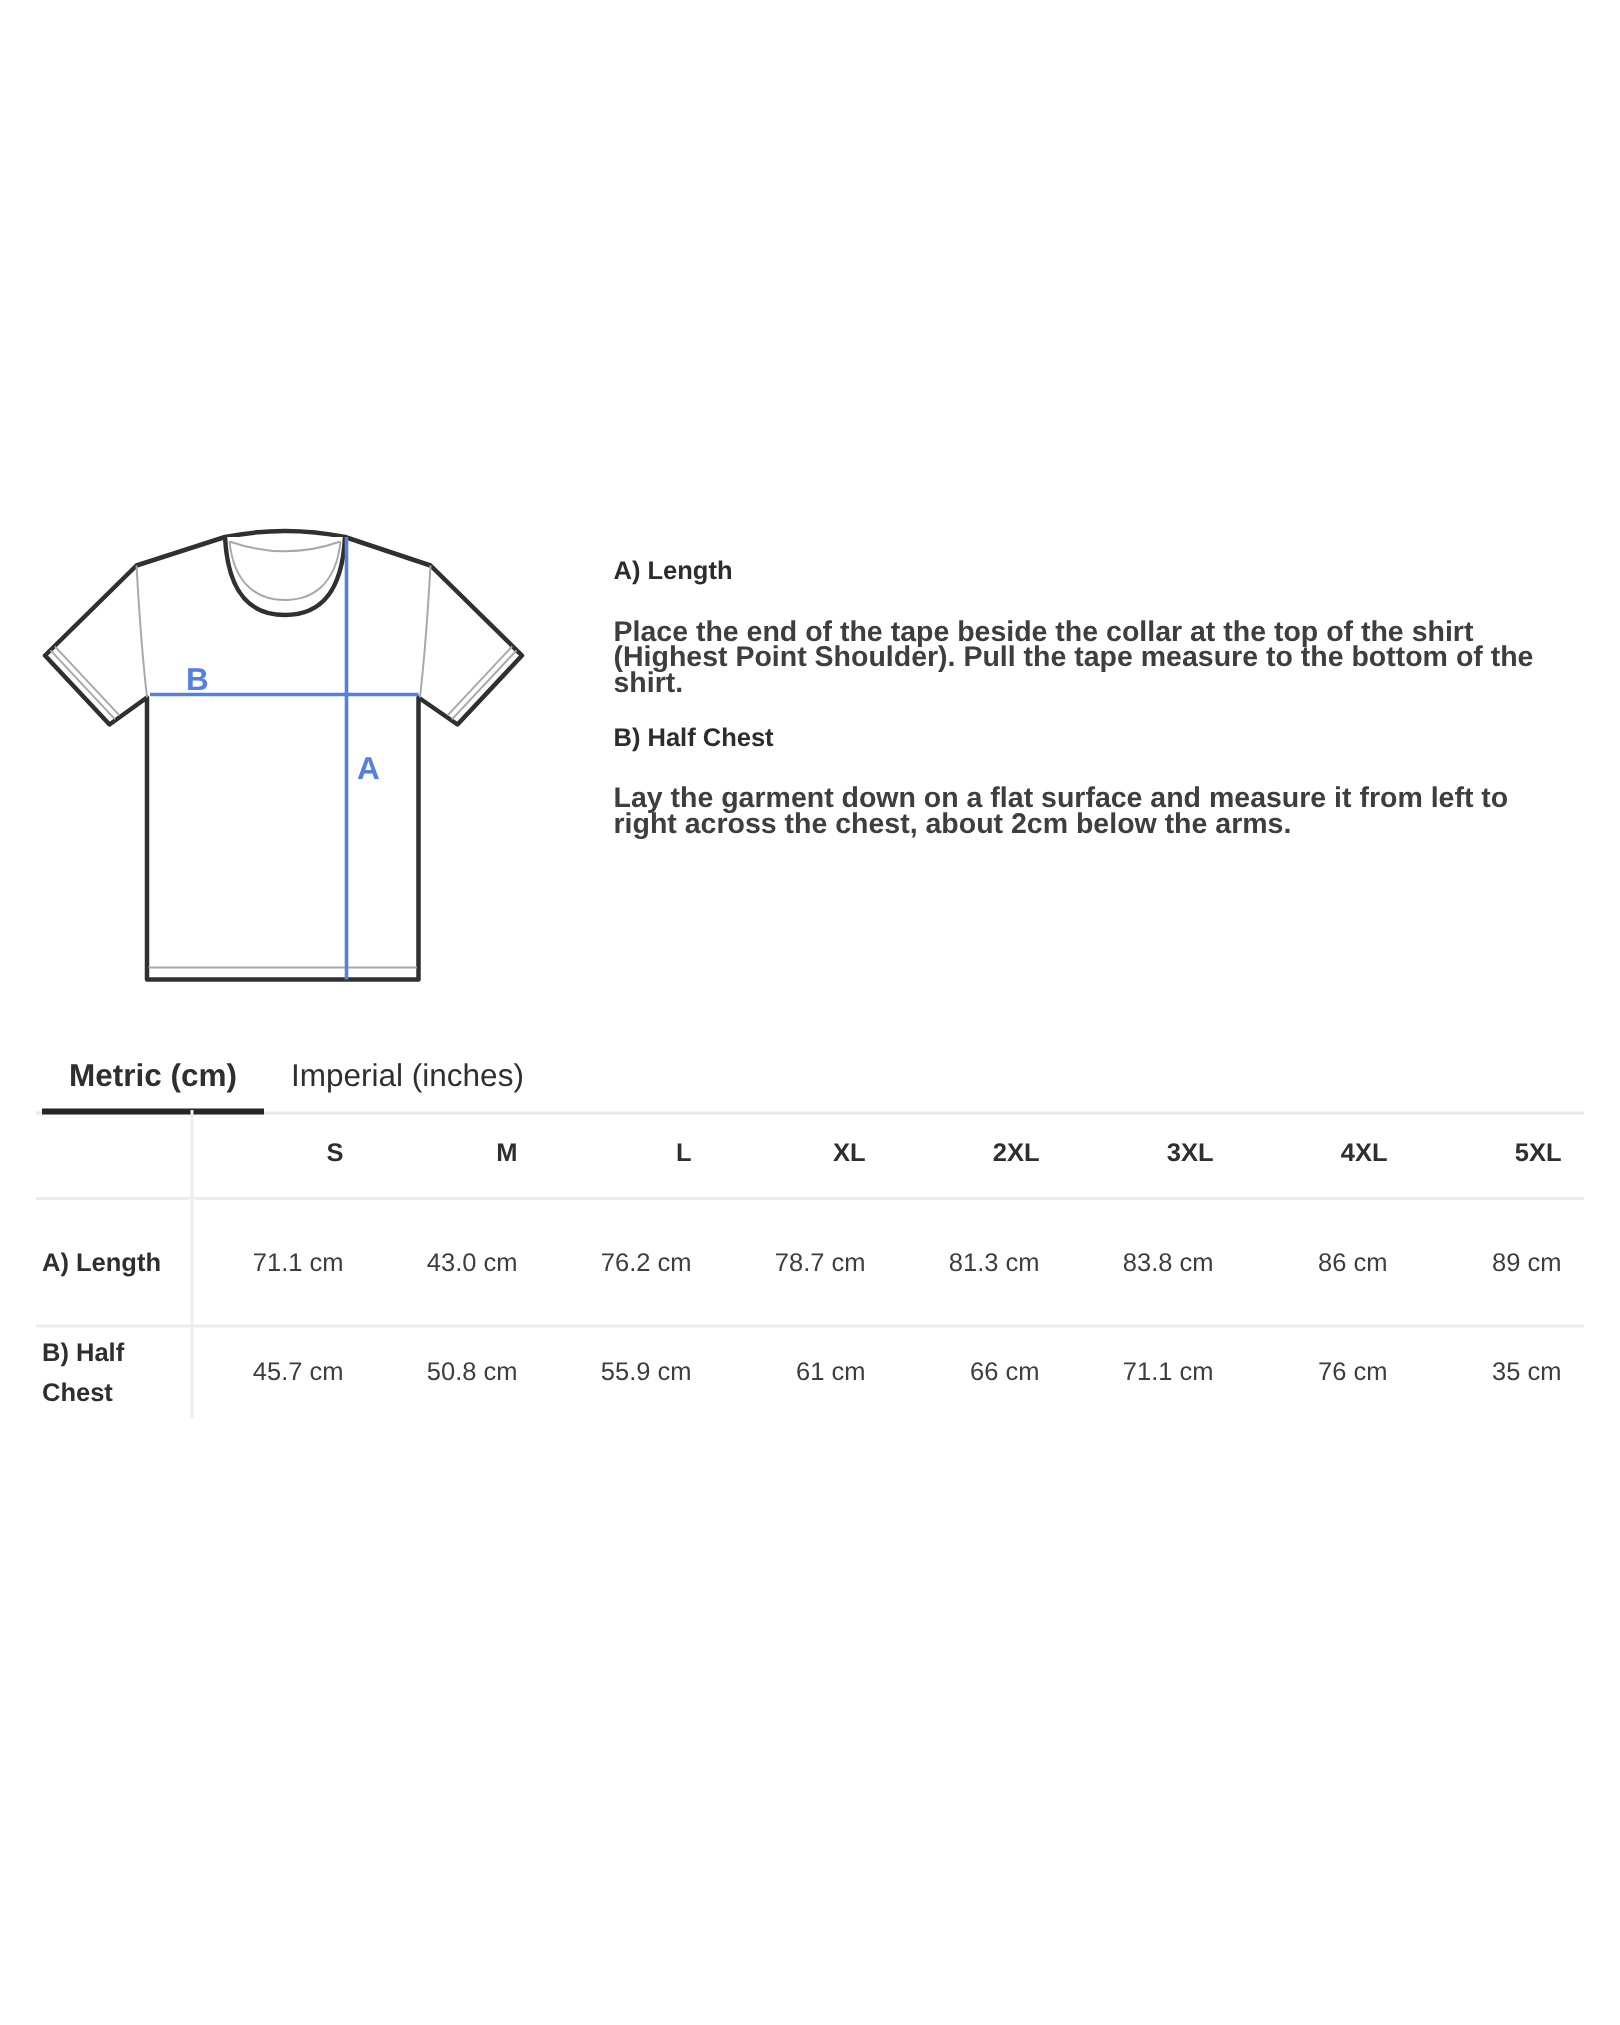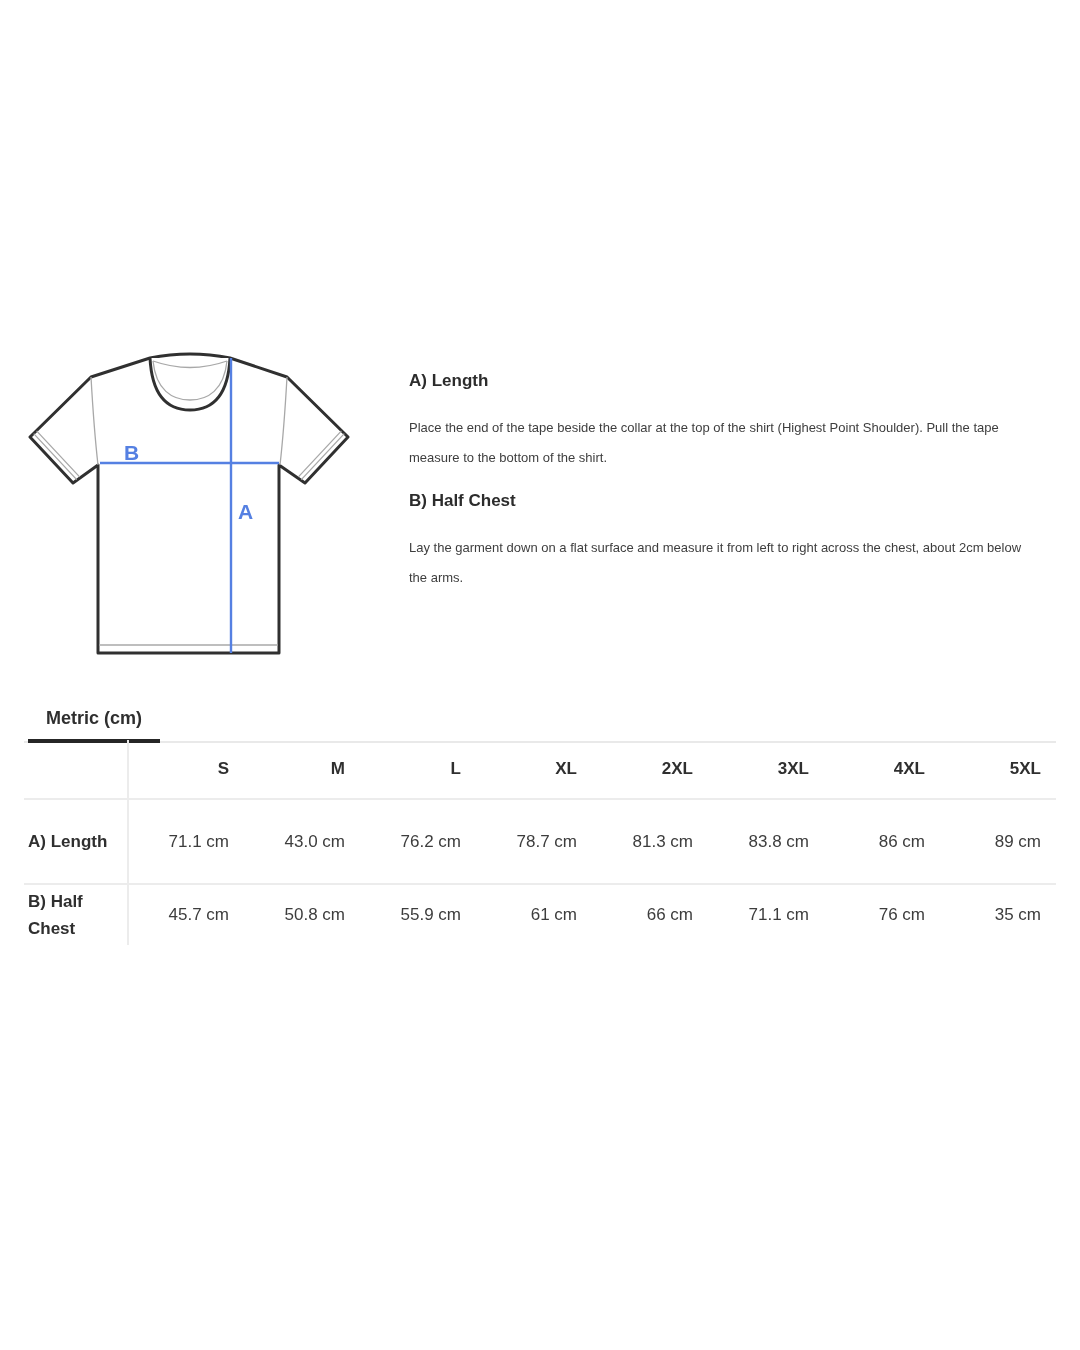--- a/index.html
+++ b/index.html
@@ -8,29 +8,29 @@
     font-family:"Liberation Sans", sans-serif;color:#3d3d3d;
   }
   
   .shirt-wrap{position:absolute;left:24px;top:346px;width:332px;height:316px;}
   
   .instructions{position:absolute;left:409px;top:371px;width:618px;}
   .instructions h3{
     font-size:17px;line-height:20px;margin:0 0 22px 0;font-weight:bold;color:#2c2c2c;
   }
   .instructions p{
-    font-size:13px;line-height:30px;margin:0 0 18px 0;color:#3e3e3e;
+    font-size:19px;line-height:17px;margin:0 0 18px 0;color:#3e3e3e;font-weight:bold;
   }
   
   .tabbar{
     position:absolute;left:24px;top:698px;width:1032px;display:flex;align-items:flex-end;
     border-bottom:2px solid #e9e9e9;
   }
   .tab{
-    position:relative;font-size:18px;line-height:20px;padding:10px 18px 13px;color:#2f2f2f;
+    position:relative;font-size:21px;line-height:20px;padding:10px 18px 13px;color:#2f2f2f;
     cursor:pointer;white-space:nowrap;
   }
   .tab:first-child{margin-left:4px;}
   .tab.active{font-weight:bold;}
   .tab.active::after{
     content:'';position:absolute;left:0;right:0;bottom:-2px;height:4px;background:#262626;
   }
   
   #size-table{
     position:absolute;left:24px;top:740px;width:1032px;
@@ -85,20 +85,21 @@
 
   <div class="instructions">
     <h3>A) Length</h3>
     <p>Place the end of the tape beside the collar at the top of the shirt (Highest Point Shoulder). Pull the tape measure to the bottom of the shirt.</p>
     <h3>B) Half Chest</h3>
     <p>Lay the garment down on a flat surface and measure it from left to right across the chest, about 2cm below the arms.</p>
   </div>
 
   <div class="tabbar" id="tabbar">
       <div class="tab active">Metric (cm)</div>
+      <div class="tab">Imperial (inches)</div>
     </div>
 
   <table id="size-table">
     <thead>
         <tr>
           <th class="label-col"></th>
           <th>S</th>
           <th>M</th>
           <th>L</th>
           <th>XL</th>

